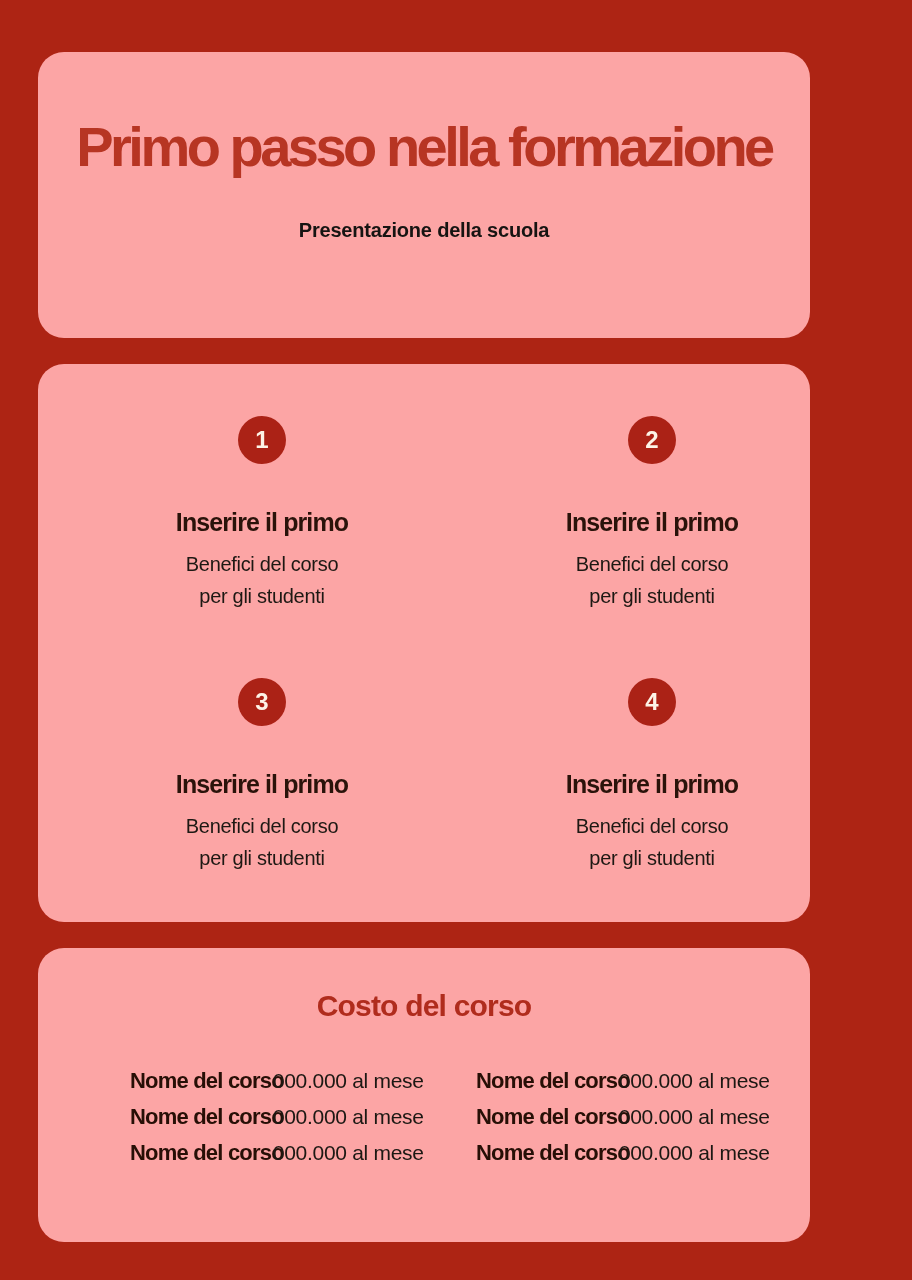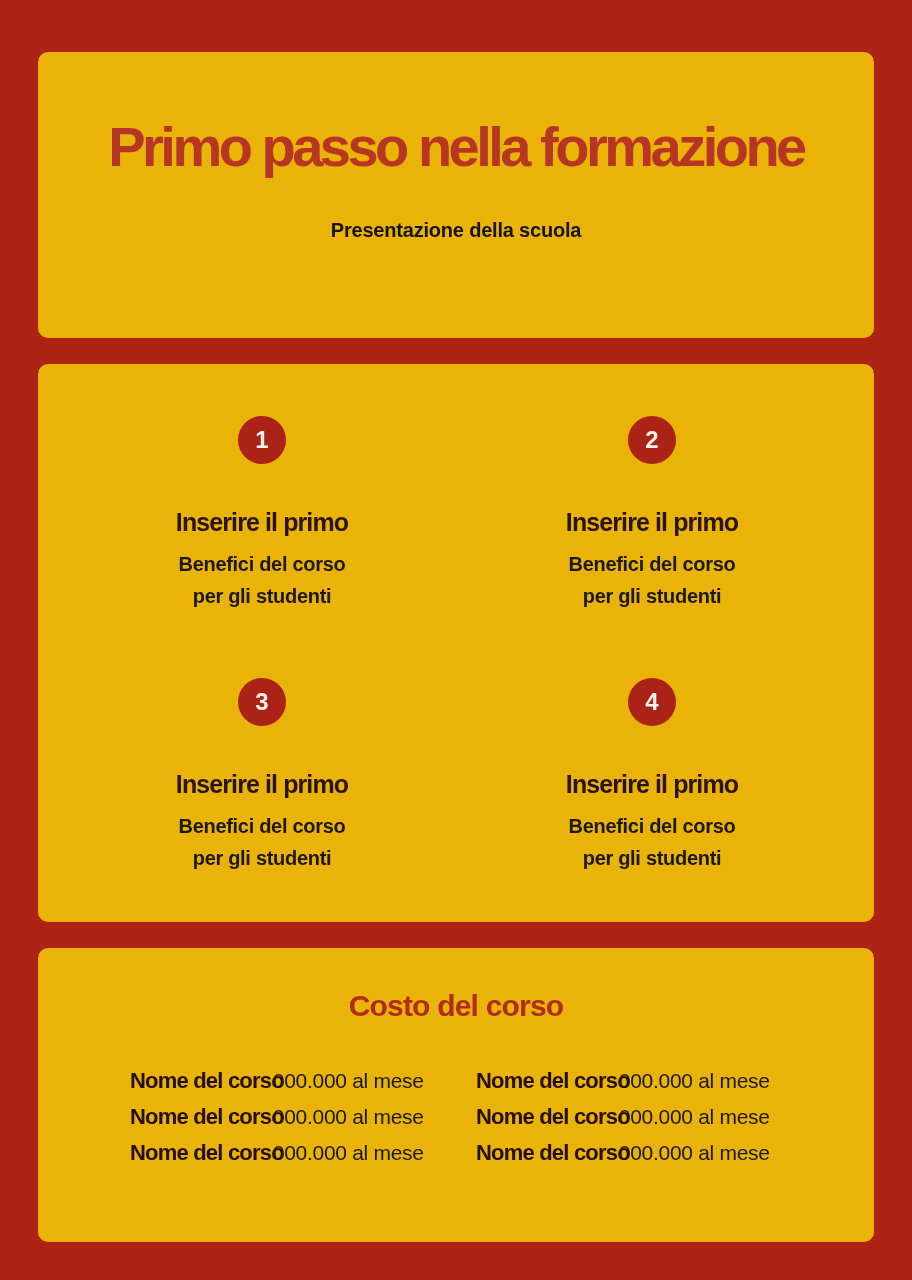--- a/index.html
+++ b/index.html
@@ -5,22 +5,22 @@
   html, body { margin:0; padding:0; }
   body {
     width:912px; height:1280px;
     background:#ad2414;
     font-family:"Liberation Sans", sans-serif;
     overflow:hidden;
   }
   .poster { position:relative; width:912px; height:1280px; }
 
   .card {
-    position:absolute; left:38px; width:836px;
-    background:#eab308; border-radius:10px; box-sizing:border-box;
+    position:absolute; left:38px; width:772px;
+    background:#fca5a5; border-radius:26px; box-sizing:border-box;
   }
 
   
   .header-card { top:52px; height:286px; text-align:center; }
   .header-title {
     margin:66px 20px 0;
     font-size:56px; font-weight:bold; letter-spacing:-3.5px;
     color:#b73523; line-height:1.02;
   }
   .header-subtitle {
@@ -38,21 +38,21 @@
     background:#ab2216; color:#fdf3e7;
     font-size:24px; font-weight:bold;
     display:flex; align-items:center; justify-content:center;
     margin-bottom:26px;
   }
   .benefit-heading {
     margin:16px 0 10px; font-size:25px; font-weight:bold;
     color:#2a130a; letter-spacing:-0.9px; line-height:32px;
   }
   .benefit-line {
-    display:block; font-size:20px; font-weight:bold;
+    display:block; font-size:20px; font-weight:normal;
     color:#1d1813; letter-spacing:-0.3px; line-height:32px;
   }
 
   
   .pricing-card { top:948px; height:294px; }
   .pricing-title {
     margin:40px 0 9px; text-align:center;
     font-size:30px; font-weight:bold; letter-spacing:-0.8px;
     color:#b02c1d; line-height:36px;
   }

